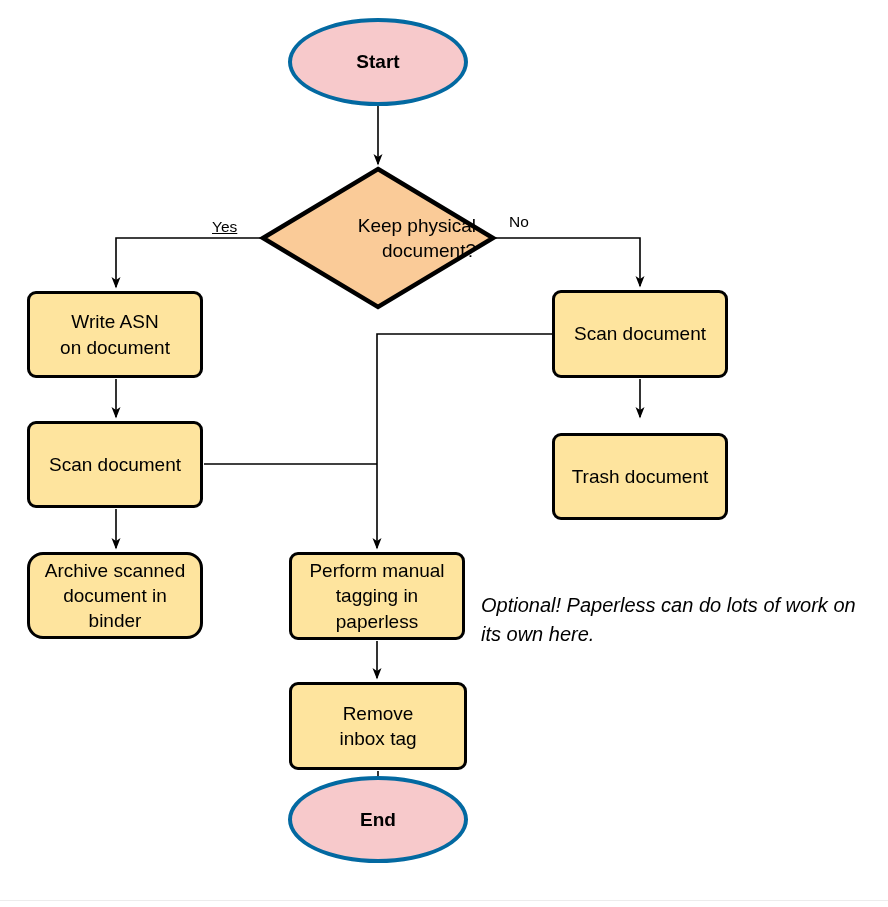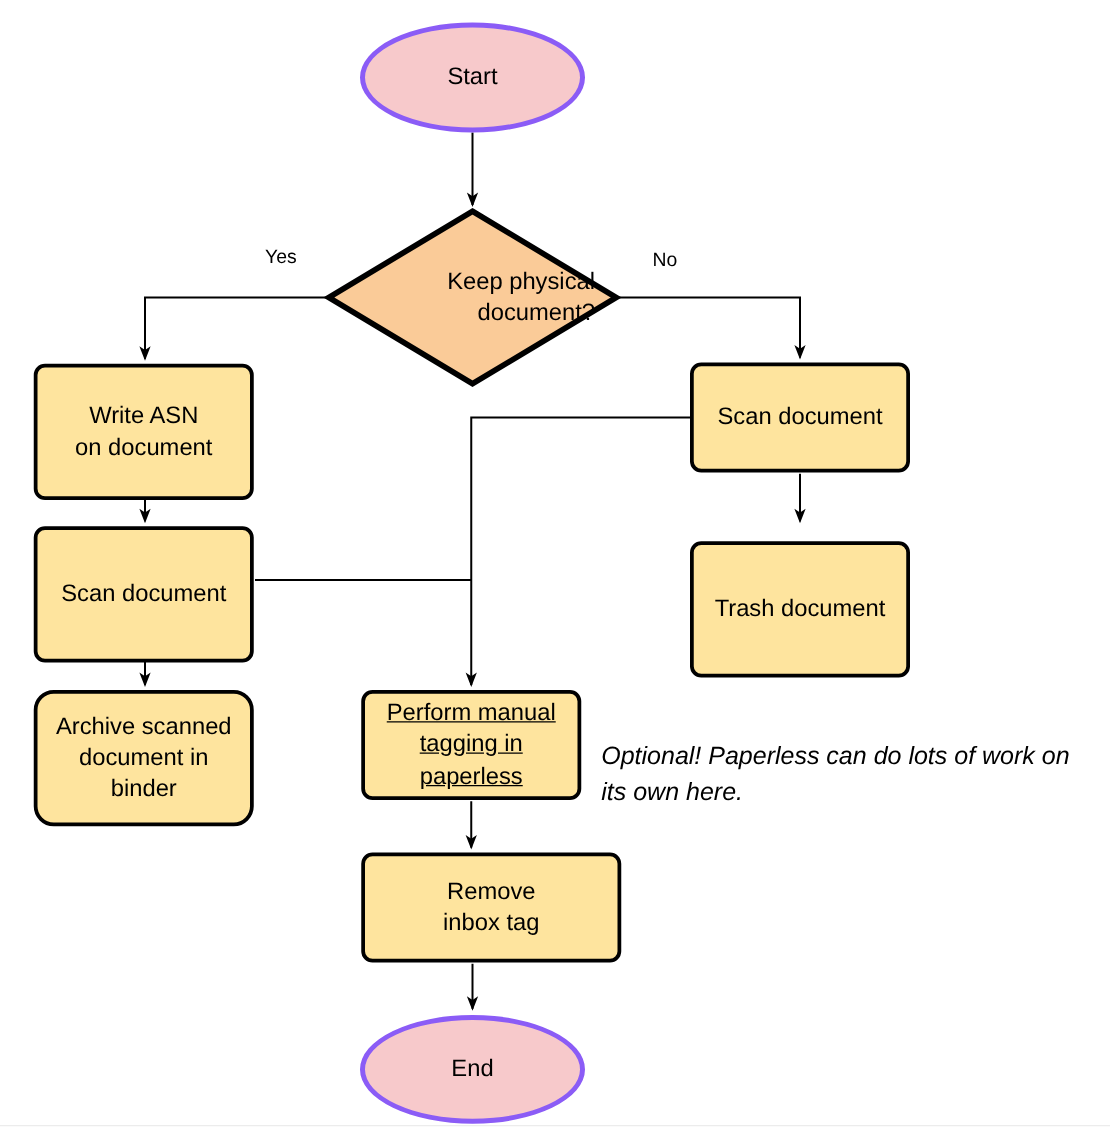--- a/index.html
+++ b/index.html
@@ -21,31 +21,32 @@
     align-items: center;
     justify-content: center;
     text-align: center;
     white-space: pre-line;
     font-size: 19px;
     line-height: 1.32;
     box-sizing: border-box;
   }
   .box {
     width: 176px;
-    height: 109px;
+    height: 87px;
     background: var(--yellow, #FEE49E);
     border: 3px solid #000000;
     border-radius: 9px;
   }
   .ellipse {
     width: 180px;
     height: 88px;
     background: var(--pink, #F7C9CB);
-    border: 4px solid #8b5cf6;
+    border: 4px solid #0369a1;
     border-radius: 50%;
+    font-weight: bold;
   }
   .diamond-label {
     position: absolute;
     left: 280px;
     top: 213px;
     width: 196px;
     text-align: right;
     white-space: pre-line;
     font-size: 19px;
     line-height: 1.32;
@@ -98,43 +99,43 @@
     <line class="edge" x1="204" y1="464" x2="377" y2="464"></line>
     <polyline class="edge" points="377,641 377,678" marker-end="url(#ah)"></polyline>
     <polyline class="edge" points="378,771 378,807" marker-end="url(#ah)"></polyline>
   </svg>
 
   <div class="node ellipse" style="left:288px; top:18px;">Start</div>
 
   <div class="diamond-label">Keep physical
 document?</div>
 
-  <span class="edge-label" style="left:212px; top:197px;">Yes</span>
-  <span class="edge-label" style="left:509px; top:200px;margin-left:13px;">No</span>
+  <span class="edge-label" style="left:212px; top:218px;text-decoration:underline;">Yes</span>
+  <span class="edge-label" style="left:509px; top:213px;">No</span>
 
   <div class="node box" style="left:27px; top:291px;">Write ASN
 on document</div>
 
   <div class="node box" style="left:552px; top:290px; height:88px;">Scan document</div>
 
   <div class="node box" style="left:27px; top:421px;">Scan document</div>
 
   <div class="node box" style="left:552px; top:421px;margin-top:12px;">Trash document</div>
 
   <div class="node box" style="left:27px; top:552px;border-radius:16px;">Archive scanned
 document in
 binder</div>
 
-  <div class="node box" style="left:289px; top:552px; height:88px;text-decoration:underline;">Perform manual
+  <div class="node box" style="left:289px; top:552px; height:88px;">Perform manual
 tagging in
 paperless</div>
 
   <div class="note">Optional! Paperless can do lots of work on
 its own here.</div>
 
-  <div class="node box" style="left:289px; top:682px; width:208px; height:88px;">Remove
+  <div class="node box" style="left:289px; top:682px; width:178px; height:88px;">Remove
 inbox tag</div>
 
-  <div class="node ellipse" style="left:288px; top:812px; height:87px;">End</div>
+  <div class="node ellipse" style="left:288px; top:776px; height:87px;">End</div>
 
   <div class="bottom-line"></div>
 
 </div>
 
 </body></html>

